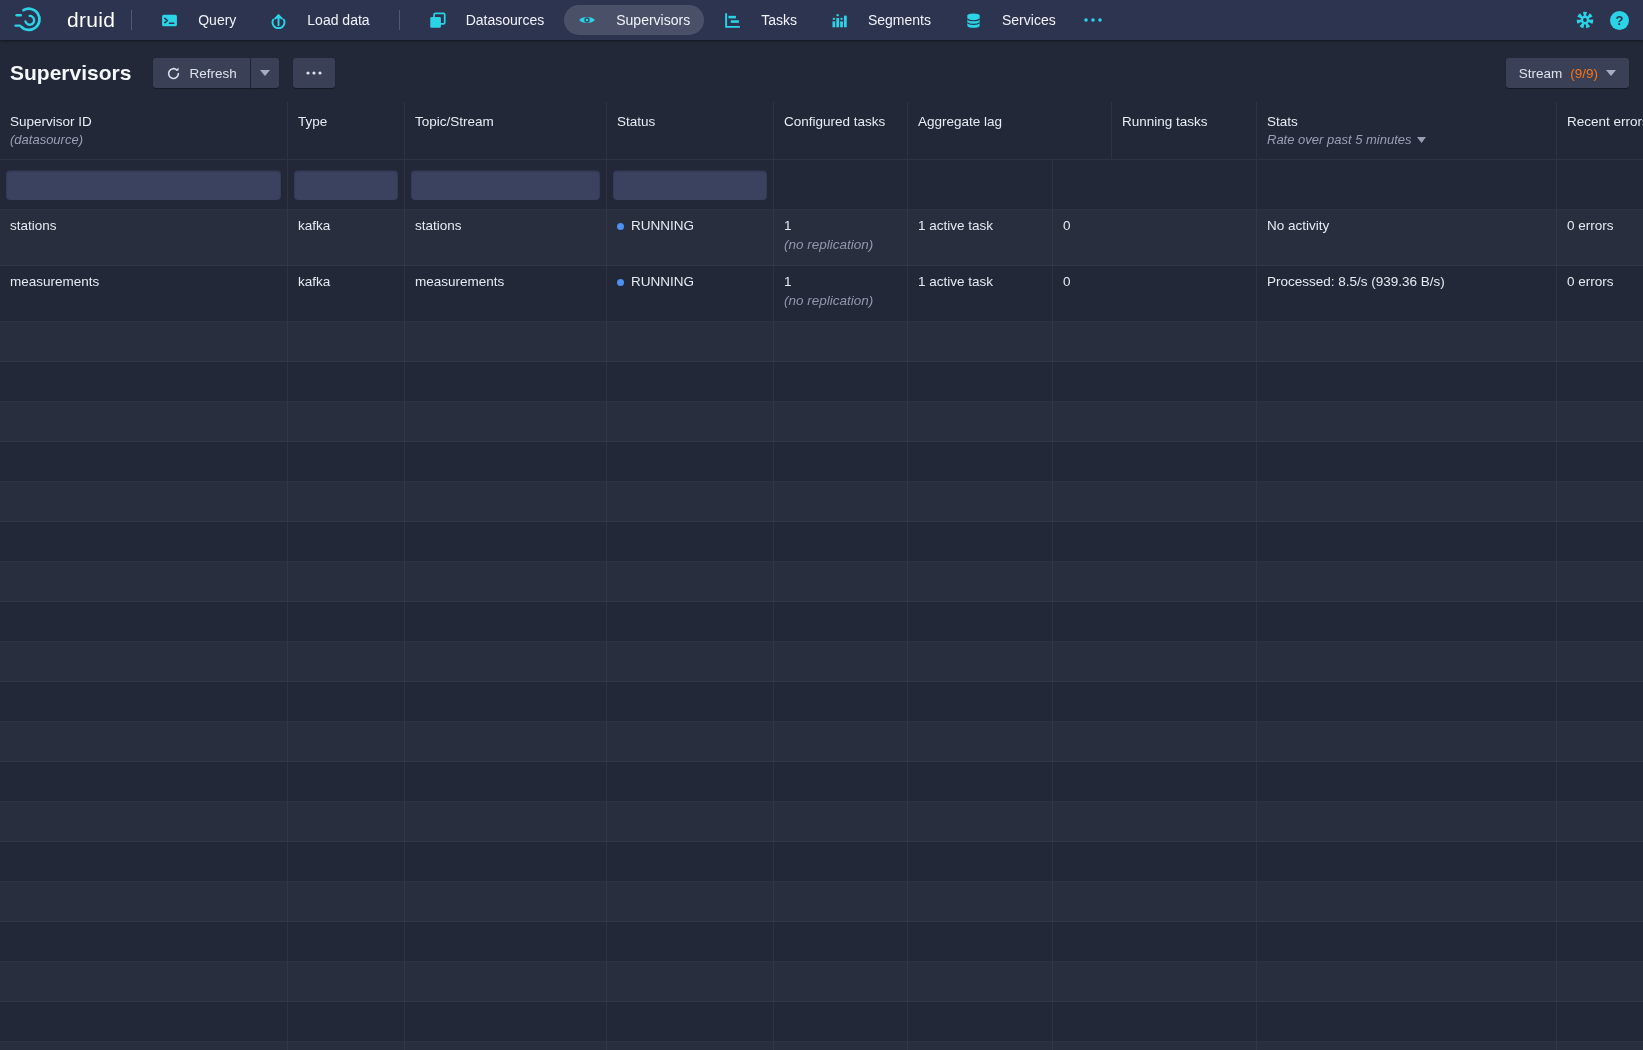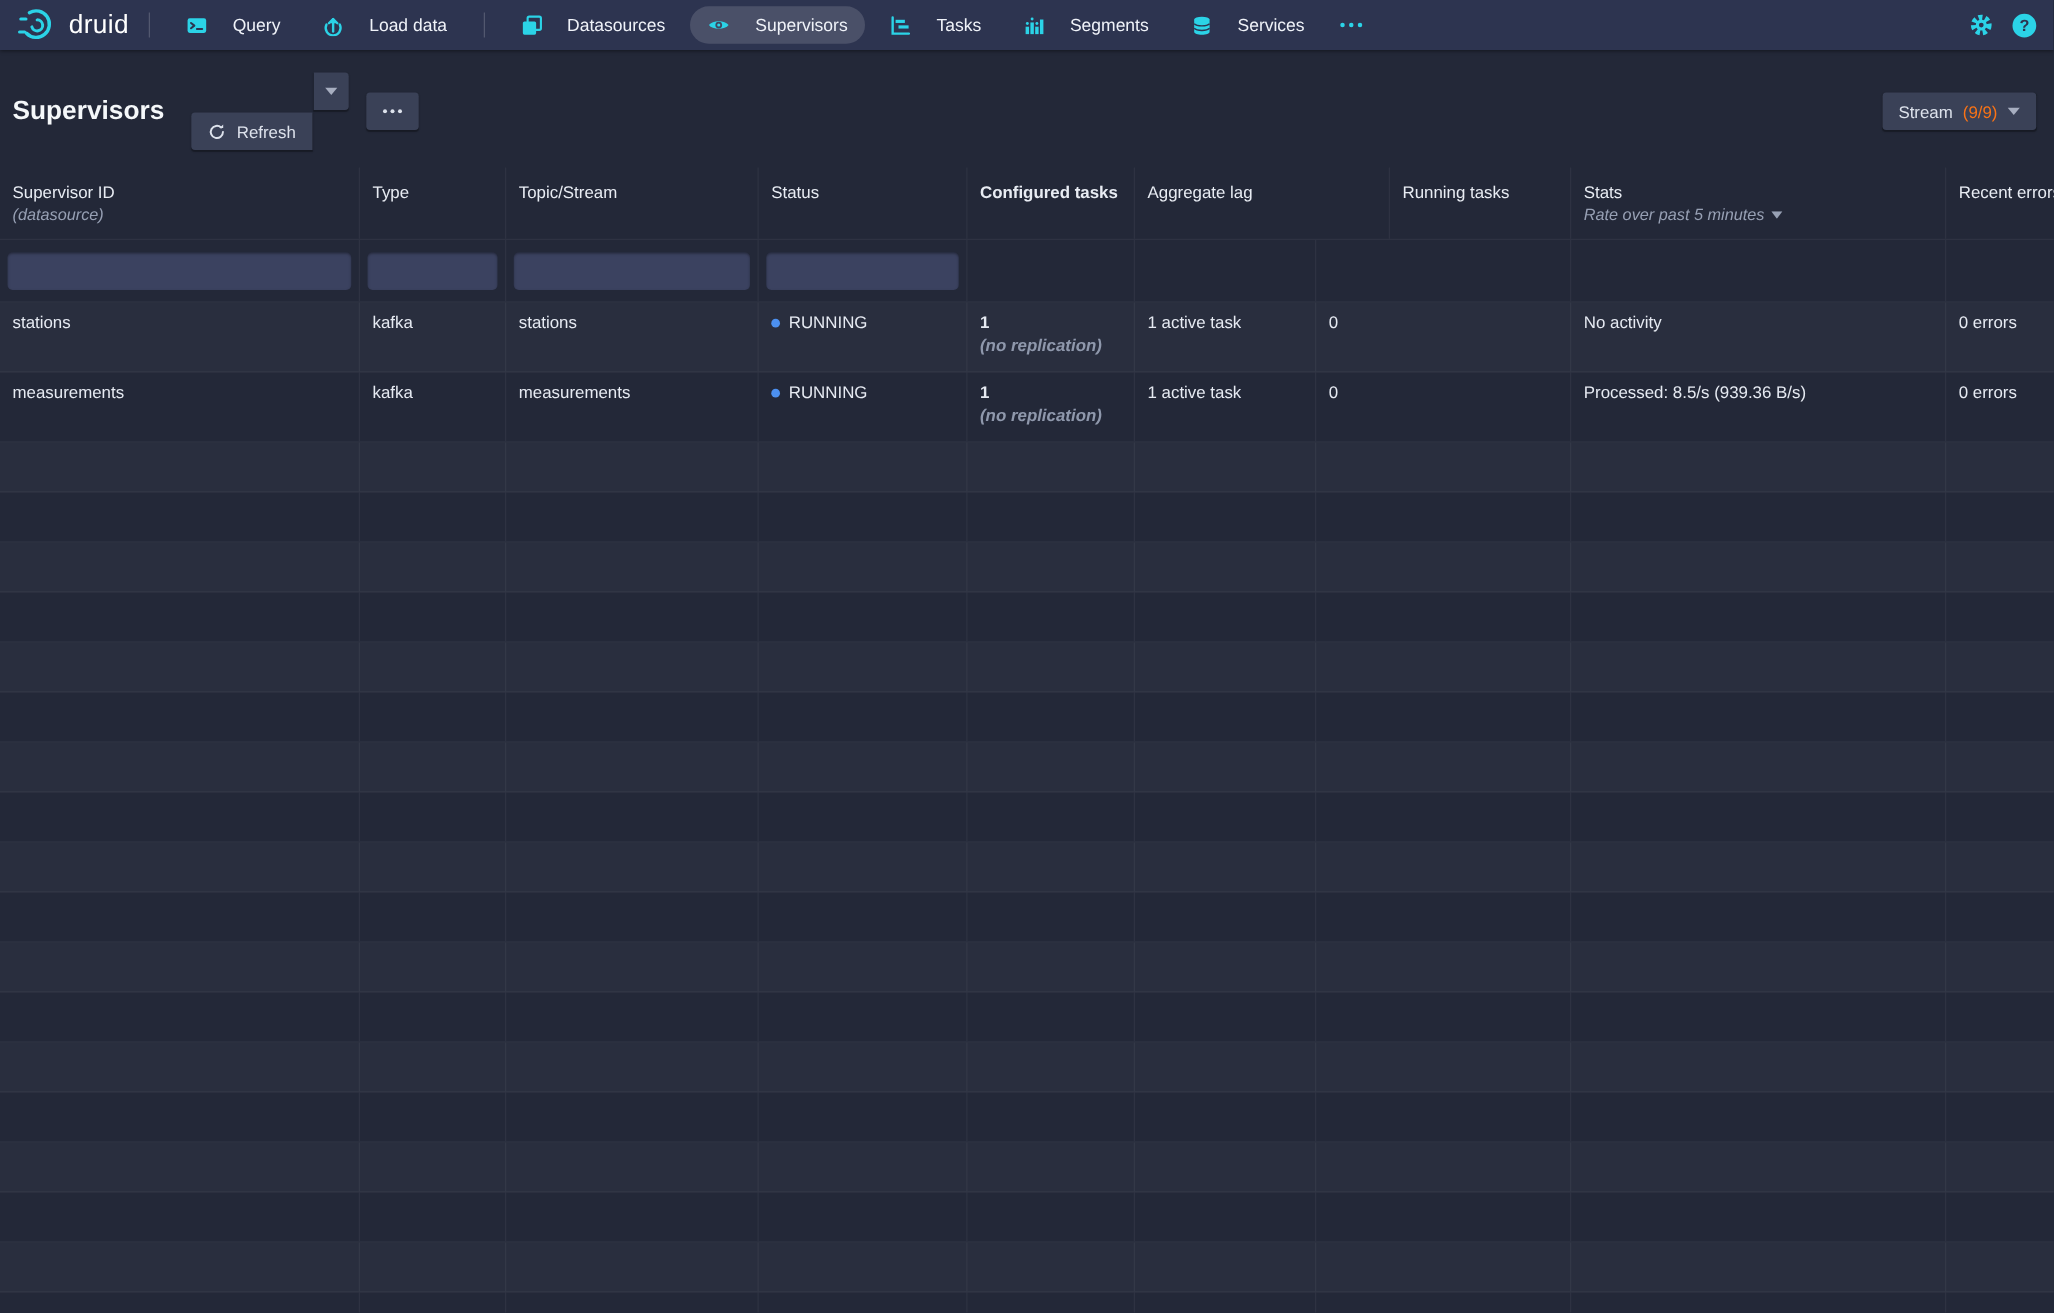--- a/index.html
+++ b/index.html
@@ -8,21 +8,21 @@
     background:#232838;
     font-family:"Liberation Sans","DejaVu Sans",sans-serif;
     color:#e6eaf2;
     font-size:13.5px;
   }
   
   .navbar {
     height:40px; background:#2d3450; display:flex; align-items:center;
     padding:0 14px; box-shadow:0 1px 3px rgba(0,0,0,0.45); position:relative; z-index:5;
   }
-  .logo { display:flex; align-items:center; gap:9px; cursor:pointer; margin-right:4px; }
+  .logo { display:flex; align-items:center; gap:21px; cursor:pointer; margin-right:4px; }
   .logo-text { font-size:21px; color:#ffffff; letter-spacing:0.3px; }
   .nav-divider { width:1px; height:20px; background:rgba(255,255,255,0.18); margin:0 12px; }
   .nav-item {
     display:flex; align-items:center; gap:20px; height:30px; padding:0 14px;
     border-radius:15px; font-size:14px; color:#f0f3f9; cursor:pointer; white-space:nowrap;
     margin:0 3px;
   }
   .nav-item.active { background:rgba(255,255,255,0.14); }
   .nav-more { display:flex; align-items:center; padding:0 10px; height:30px; cursor:pointer; }
   .nav-right { margin-left:auto; display:flex; align-items:center; gap:15px; }
@@ -34,36 +34,36 @@
   
   .view-controls { display:flex; align-items:center; padding:18px 10px 14px 10px; gap:14px; }
   .page-title { font-size:21px; font-weight:700; color:#f5f8fa; margin-right:8px; }
   .btn {
     background:#3a4157; border:none; border-radius:3px; height:30px; color:#dde2ec;
     font-size:13.5px; display:inline-flex; align-items:center; gap:8px; padding:0 13px;
     box-shadow:0 1px 1px rgba(0,0,0,0.35); cursor:pointer; white-space:nowrap;
     font-family:inherit;
   }
   .split-btn { display:inline-flex; }
-  .split-btn .main-part { border-top-right-radius:0; border-bottom-right-radius:0;margin-top:32px; }
+  .split-btn .main-part { border-top-right-radius:0; border-bottom-right-radius:0; }
   .split-btn .caret-part {
     border-top-left-radius:0; border-bottom-left-radius:0; padding:0 9px; margin-left:1px;
   }
   .muted { color:#f97316; }
   .spacer { flex:1; }
   .columns-btn { margin-right:4px; }
   
   .table { width:1843px; }
   .tr { display:flex; }
   .cell {
     flex:none; padding:8px 10px; border-right:1px solid rgba(255,255,255,0.05);
     overflow:hidden; white-space:nowrap;
   }
   .c0{width:288px;} .c1{width:117px;} .c2{width:202px;} .c3{width:167px;}
-  .c4{width:134px;font-weight:bold;} .c5{width:145px;} .c6{width:204px;} .c7{width:300px;} .c8{width:286px; border-right:none;}
+  .c4{width:134px;} .c5{width:145px;} .c6{width:204px;} .c7{width:300px;} .c8{width:286px; border-right:none;}
   .thead .tr { height:58px; border-bottom:1px solid rgba(255,255,255,0.05); }
   .thead .cell { padding-top:12px; cursor:pointer; color:#e8ecf3; }
   .sub { font-style:italic; color:#97a0b4; margin-top:3px; font-size:13px; }
   .sub-caret { display:inline-flex; align-items:center; gap:5px; cursor:pointer; }
   .filter-row { height:50px; border-bottom:1px solid rgba(255,255,255,0.05); }
   .filter-row .cell { padding:10px 6px 10px 6px; }
   .filter-input {
     width:100%; height:30px; background:#3b4260; border:none; border-radius:4px;
     box-shadow:inset 0 1px 2px rgba(0,0,0,0.35); color:#e6eaf2; padding:0 10px;
     font-size:13.5px; font-family:inherit; outline:none;

